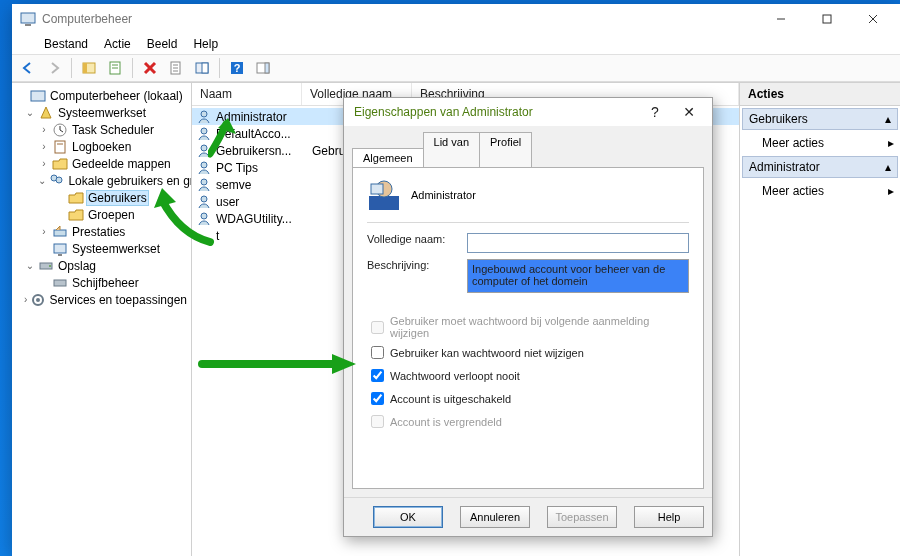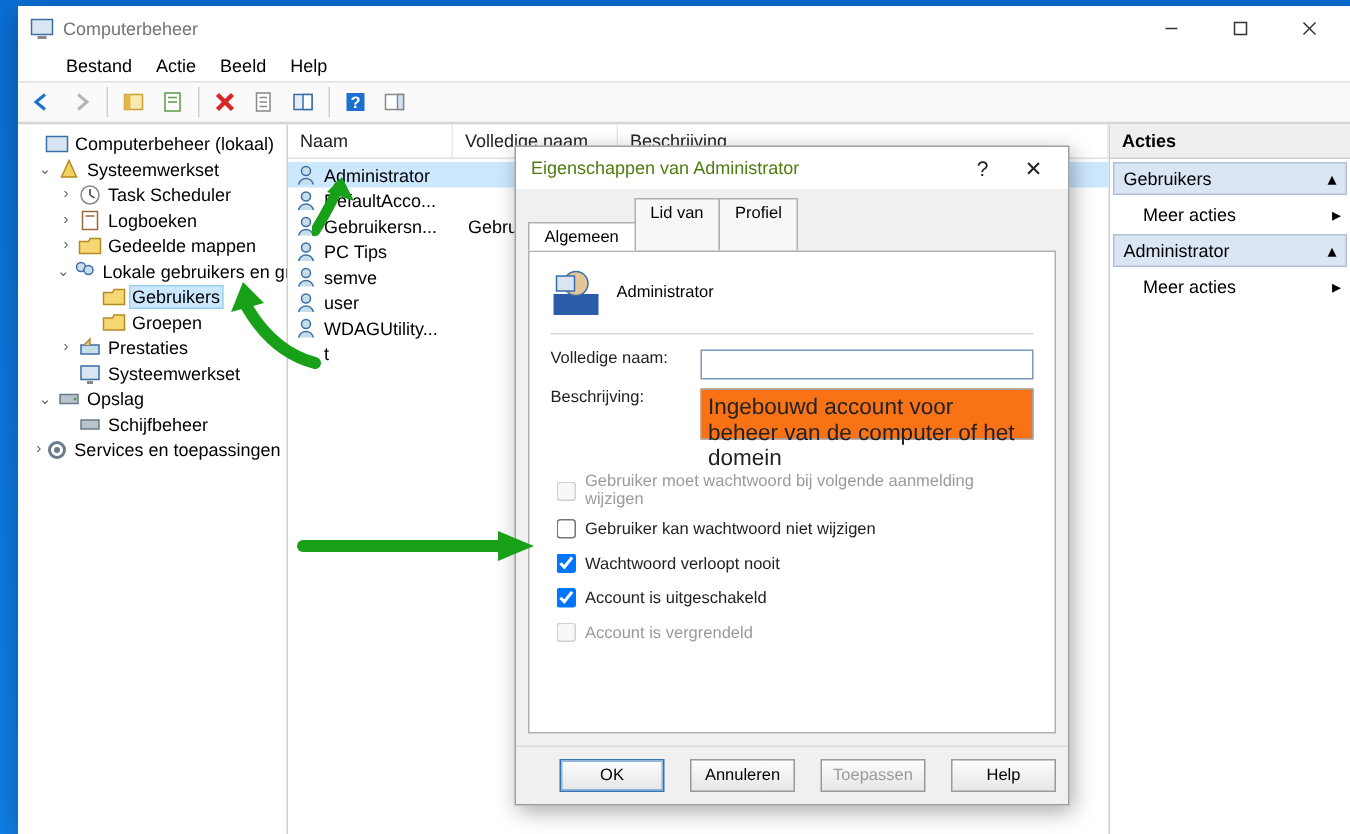--- a/index.html
+++ b/index.html
@@ -80,21 +80,21 @@
   .dlg .dtitle .b { width:34px; text-align:center; font-size:14px; color:#222; }
   .tabs { display:flex; padding:6px 8px 0 8px; background:#f0f0f0; }
   .tab { border:1px solid #b0b0b0; border-bottom:none; padding:3px 10px; background:#f7f7f7; font-size:11px; margin-right:-1px; position:relative; }
   .tab.active { background:#fff; z-index:2;margin-top:16px; }
   .tabbody { flex:1; margin:0 8px 8px 8px; background:#fff; border:1px solid #b0b0b0; padding:10px 14px; position:relative; }
   .usricon { width:34px; height:34px; margin-right:10px; }
   .hr { height:1px; background:#d8d8d8; margin:10px 0; }
   .frow { display:flex; align-items:flex-start; margin:6px 0; font-size:11px; }
   .frow label { width:100px; color:#222; }
   .txt { flex:1; border:1px solid #7a98b9; padding:2px 4px; font-size:11px; background:#fff; height:20px; }
-  .txtarea { flex:1; border:1px solid #9f9f9f; padding:3px 4px; font-size:15px; background:#f97316; color:#222; }
+  .txtarea { flex:1; border:1px solid #9f9f9f; padding:3px 4px; font-size:11px; background:#3b82f6; color:#222; }
   .chk { display:flex; align-items:center; margin:4px 0; font-size:11px; color:#222; }
   .chk.dis { color:#9a9a9a; }
   .chk input { margin-right:6px; width:13px; height:13px; }
   .btns { display:flex; justify-content:flex-end; gap:17px; padding:8px; background:#f0f0f0; border-top:1px solid #d8d8d8; }
   .btn { min-width:70px; height:22px; border:1px solid #999; background:linear-gradient(#fdfdfd,#e6e6e6); font-size:11px; }
   .btn.def { border:1px solid #3874b3; box-shadow:0 0 0 1px #8ab6e0 inset; }
   .btn.dis { color:#9a9a9a; }
   
   .arrow1 {
     position:absolute; left:150px; top:186px;

